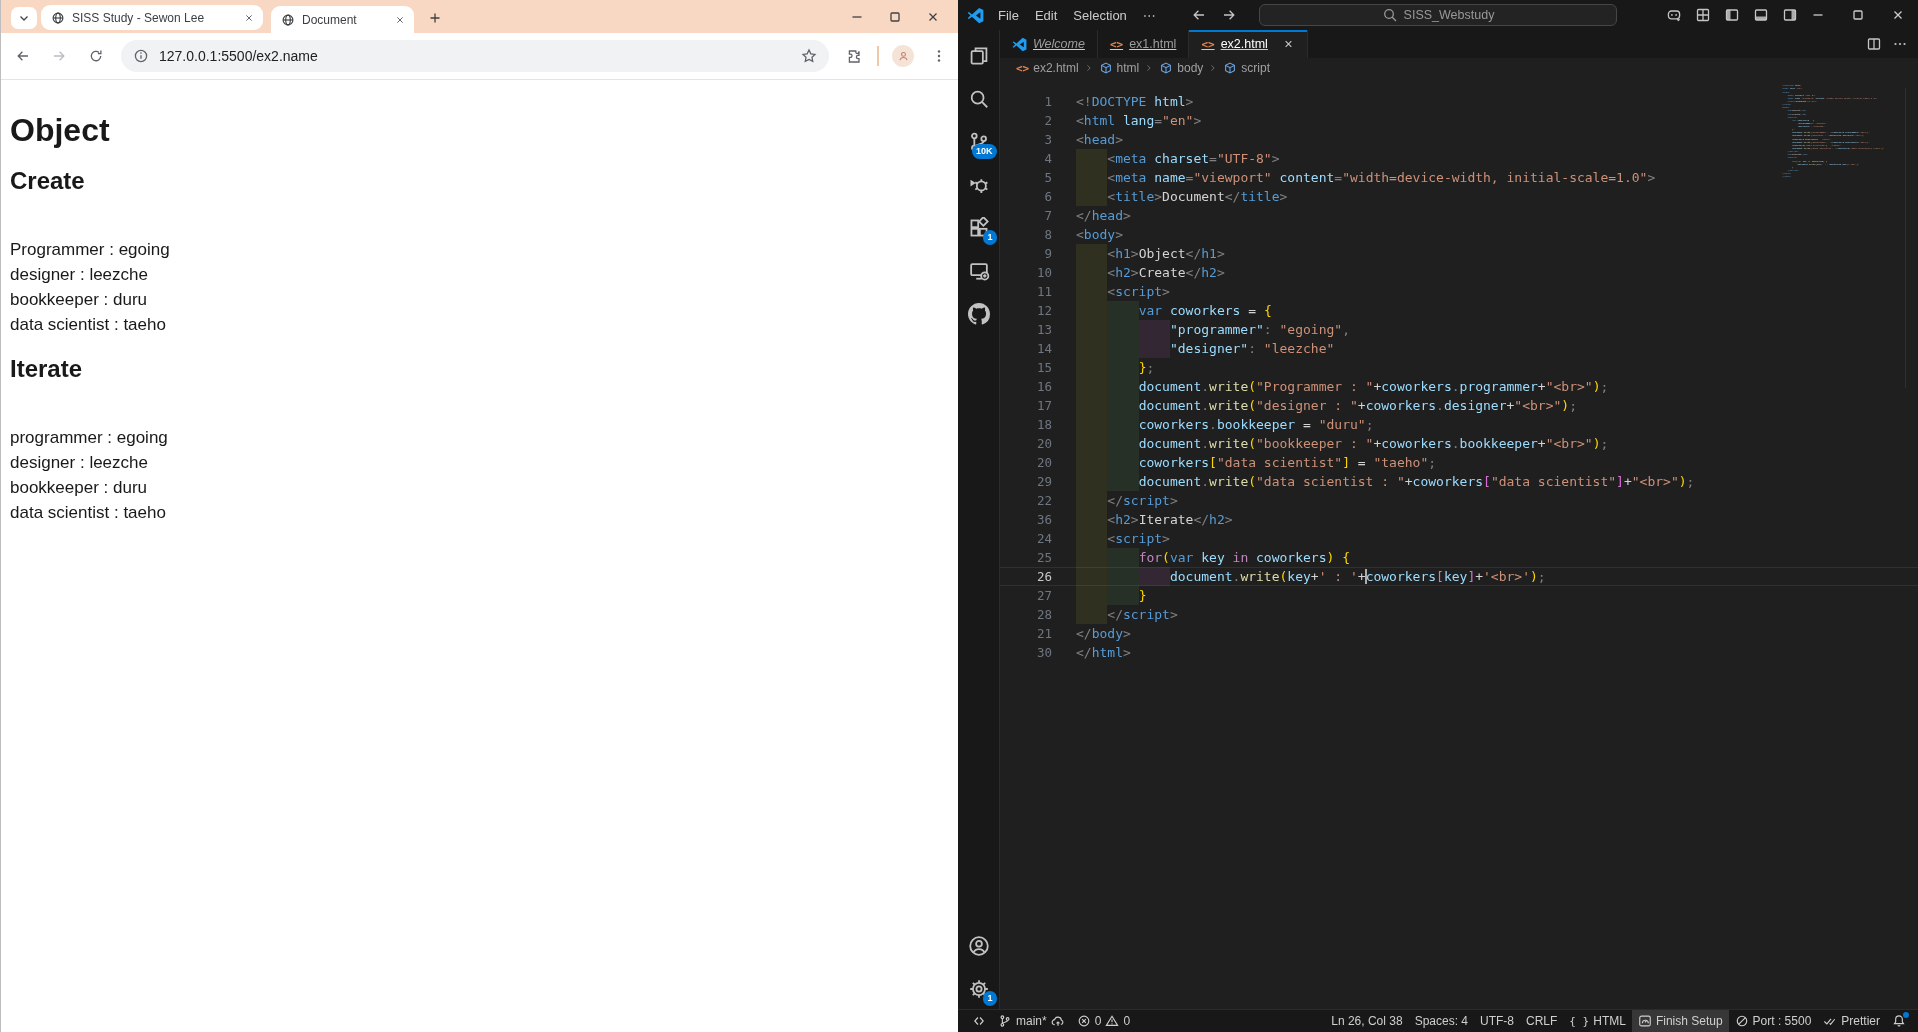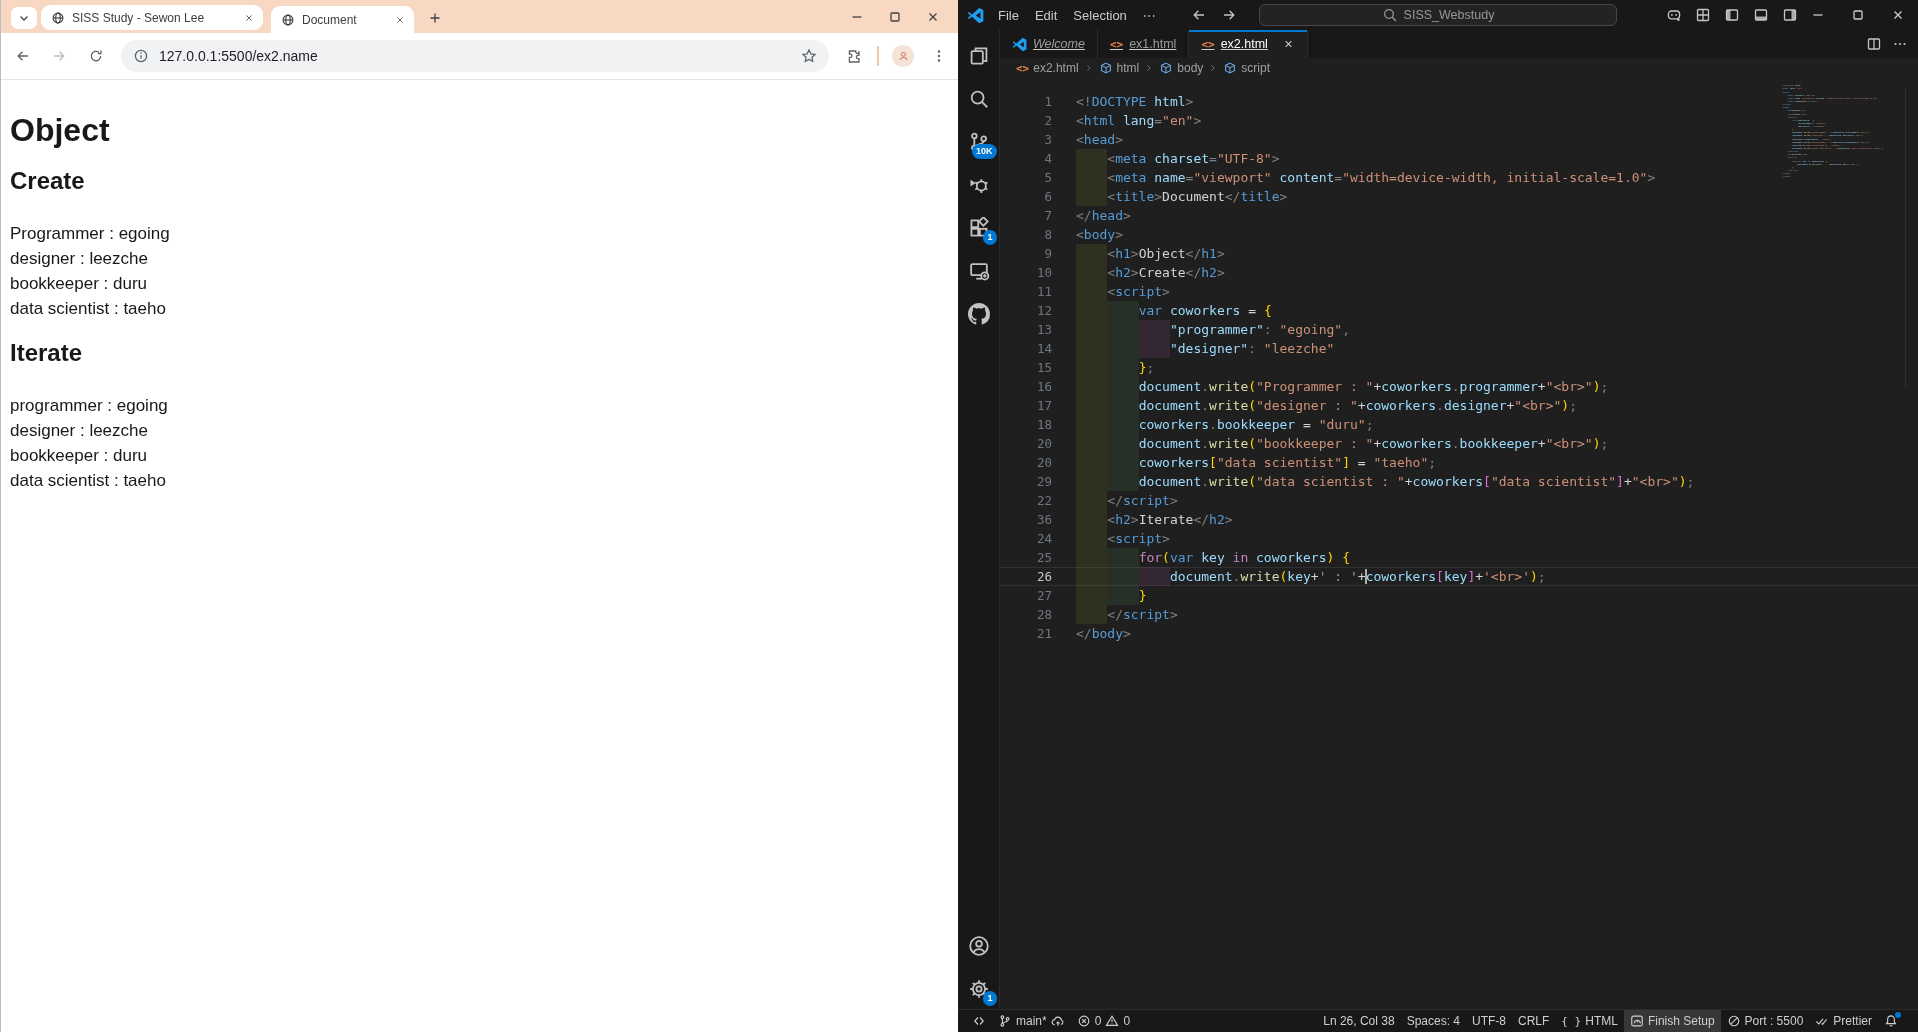--- a/index.html
+++ b/index.html
@@ -20,21 +20,21 @@
   .b-tool{position:absolute;top:11px;width:24px;height:24px;display:flex;align-items:center;justify-content:center;color:#5f6368;}
   .b-addr{position:absolute;left:120px;top:7px;width:708px;height:32px;background:#f0f2f4;border-radius:16px;display:flex;align-items:center;}
   .b-addr .info{margin:0 10px 0 12px;color:#5f6368;display:flex;}
   .b-addr .url{font-size:14px;color:#202124;flex:1;}
   .b-addr .star{margin-right:12px;color:#5f6368;display:flex;}
   .b-sep{position:absolute;left:876px;top:13px;width:2px;height:20px;background:#f0c7a9;}
   .b-avatar{position:absolute;left:891px;top:12px;width:22px;height:22px;border-radius:50%;background:#f6e3d7;display:flex;align-items:center;justify-content:center;color:#c5806a;}
   .b-page{position:absolute;top:80px;left:0;right:0;bottom:0;background:#fff;color:#191919;padding-left:9px;overflow:hidden;}
   .b-page h1{margin:32px 0 16px;font-size:32px;line-height:37px;font-weight:700;}
   .b-page h2{margin:18px 0 0;font-size:24px;line-height:28px;font-weight:700;}
-  .b-page .plist{margin:26px 0 0;font-size:17px;line-height:25px;}
+  .b-page .plist{margin:42px 0 0;font-size:17px;line-height:25px;}
   
   #vscode{position:absolute;left:958px;top:0;width:960px;height:1032px;background:#1f1f1f;color:#ccc;}
   .v-titlebar{position:absolute;left:0;top:0;right:0;height:30px;background:#181818;display:flex;align-items:center;font-size:13px;}
   .v-logo{margin:0 6px 0 9px;display:flex;}
   .v-menu{padding:0 8px;color:#cccccc;}
   .v-menu.dots{letter-spacing:1px;}
   .v-nav{display:flex;gap:14px;margin-left:26px;color:#c5c5c5;}
   .v-search{position:absolute;left:50%;transform:translateX(-50%);top:4px;width:356px;height:20px;background:#232323;border:1px solid #464646;border-radius:6px;display:flex;align-items:center;justify-content:center;gap:6px;color:#989898;font-size:12.5px;}
   .v-tbicons{position:absolute;right:120px;top:0;height:30px;display:flex;align-items:center;gap:13px;color:#c5c5c5;}
   .v-winctl{position:absolute;right:0;top:0;height:30px;display:flex;align-items:center;color:#cccccc;}
@@ -69,21 +69,21 @@
   .tk.pn{color:#808080}.tk.tg{color:#569cd6}.tk.at{color:#9cdcfe}.tk.st{color:#ce9178}
   .tk.tx{color:#d4d4d4}.tk.kw{color:#569cd6}.tk.ct{color:#c586c0}.tk.vr{color:#9cdcfe}
   .tk.fn{color:#dcdcaa}.tk.b1{color:#ffd700}.tk.b2{color:#da70d6}.tk.op{color:#d4d4d4}
   #minimap{position:absolute;top:6px;right:14px;width:122px;height:110px;overflow:hidden;}
   #minimap-inner{transform:scale(0.165);transform-origin:0 0;width:740px;}
   .mrow{height:19px;line-height:19px;white-space:pre;font-size:13px;}
   .v-scrolledge{position:absolute;right:12px;top:10px;width:1px;height:300px;background:#2f2f2f;}
   .v-statusbar{position:absolute;left:0;right:0;bottom:0;height:22px;background:#181818;border-top:1px solid #2b2b2b;display:flex;align-items:center;font-size:12px;color:#cfcfcf;}
   .sb-item{display:flex;align-items:center;gap:4px;padding:0 6px;height:22px;white-space:nowrap;}
   .sb-item.hl{background:#373737;}
-  .sb-right{margin-left:auto;display:flex;align-items:flex-start;padding-right:14px;}
+  .sb-right{margin-left:auto;display:flex;align-items:flex-start;padding-right:6px;}
   .sb-dot{position:relative;}
   .sb-dot::after{content:"";position:absolute;right:-3px;top:-2px;width:6px;height:6px;border-radius:50%;background:#0078d4;}
   .icn{display:inline-flex;align-items:center;justify-content:center;}
   svg{display:block;}
 </style>
 </head>
 <body>
 
 <div id="stage">
 
@@ -602,20 +602,24 @@
               <div class="gut">27</div>
               <div class="code"><div class="ib il0" style="left: 0px; width: 31.29px;"></div><div class="ib il1" style="left: 31.29px; width: 31.29px;"></div><span class="tk tx">        </span><span class="tk b1">}</span></div>
             </div>
             <div class="row">
               <div class="gut">28</div>
               <div class="code"><div class="ib il0" style="left: 0px; width: 31.29px;"></div><span class="tk tx">    </span><span class="tk pn">&lt;/</span><span class="tk tg">script</span><span class="tk pn">&gt;</span></div>
             </div>
             <div class="row">
               <div class="gut">21</div>
               <div class="code"><span class="tk pn">&lt;/</span><span class="tk tg">body</span><span class="tk pn">&gt;</span></div>
+            </div>
+            <div class="row">
+              <div class="gut">30</div>
+              <div class="code"><span class="tk pn">&lt;/</span><span class="tk tg">html</span><span class="tk pn">&gt;</span></div>
             </div>
           </div>
         <div id="minimap">
             <div id="minimap-inner">
               <div class="mrow"><span class="tk pn">&lt;!</span><span class="tk tg">DOCTYPE</span><span class="tk tx"> </span><span class="tk at">html</span><span class="tk pn">&gt;</span></div>
               <div class="mrow"><span class="tk pn">&lt;</span><span class="tk tg">html</span><span class="tk tx"> </span><span class="tk at">lang</span><span class="tk pn">=</span><span class="tk st">"en"</span><span class="tk pn">&gt;</span></div>
               <div class="mrow"><span class="tk pn">&lt;</span><span class="tk tg">head</span><span class="tk pn">&gt;</span></div>
               <div class="mrow"><span class="tk tx">    </span><span class="tk pn">&lt;</span><span class="tk tg">meta</span><span class="tk tx"> </span><span class="tk at">charset</span><span class="tk pn">=</span><span class="tk st">"UTF-8"</span><span class="tk pn">&gt;</span></div>
               <div class="mrow"><span class="tk tx">    </span><span class="tk pn">&lt;</span><span class="tk tg">meta</span><span class="tk tx"> </span><span class="tk at">name</span><span class="tk pn">=</span><span class="tk st">"viewport"</span><span class="tk tx"> </span><span class="tk at">content</span><span class="tk pn">=</span><span class="tk st">"width=device-width, initial-scale=1.0"</span><span class="tk pn">&gt;</span></div>
               <div class="mrow"><span class="tk tx">    </span><span class="tk pn">&lt;</span><span class="tk tg">title</span><span class="tk pn">&gt;</span><span class="tk tx">Document</span><span class="tk pn">&lt;/</span><span class="tk tg">title</span><span class="tk pn">&gt;</span></div>

